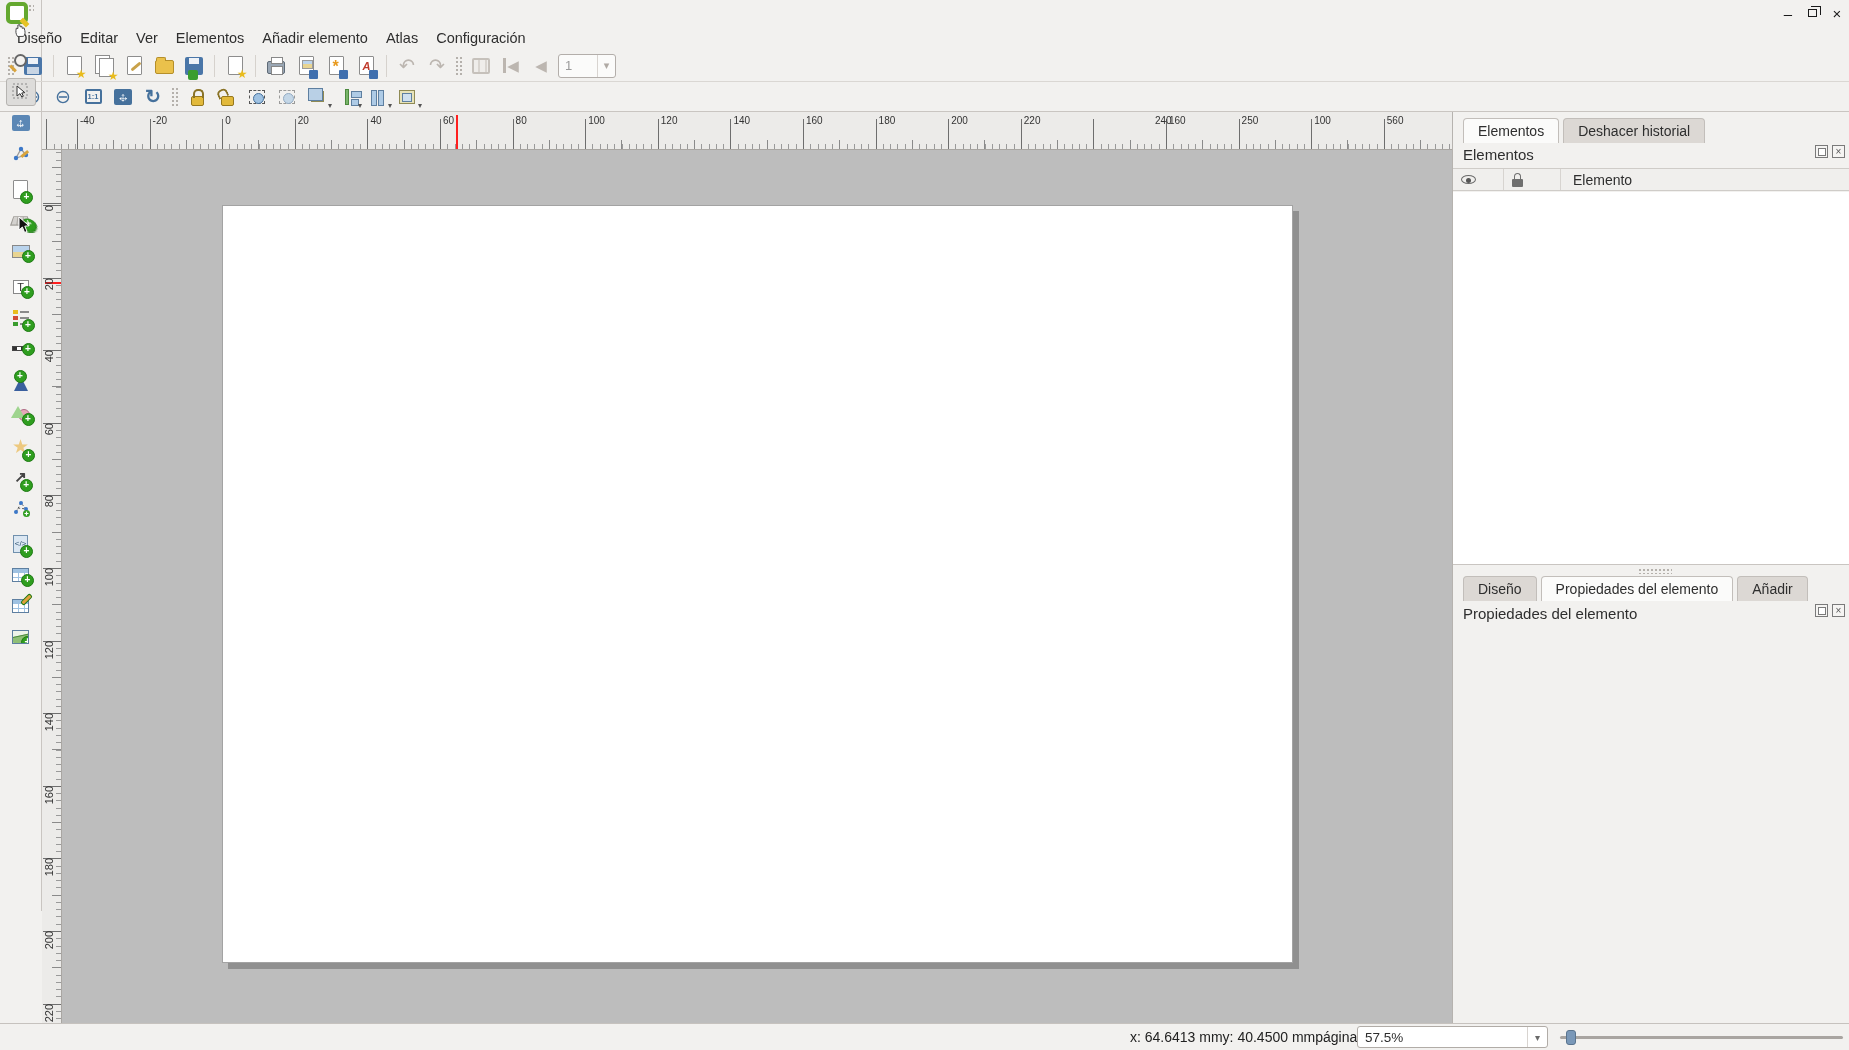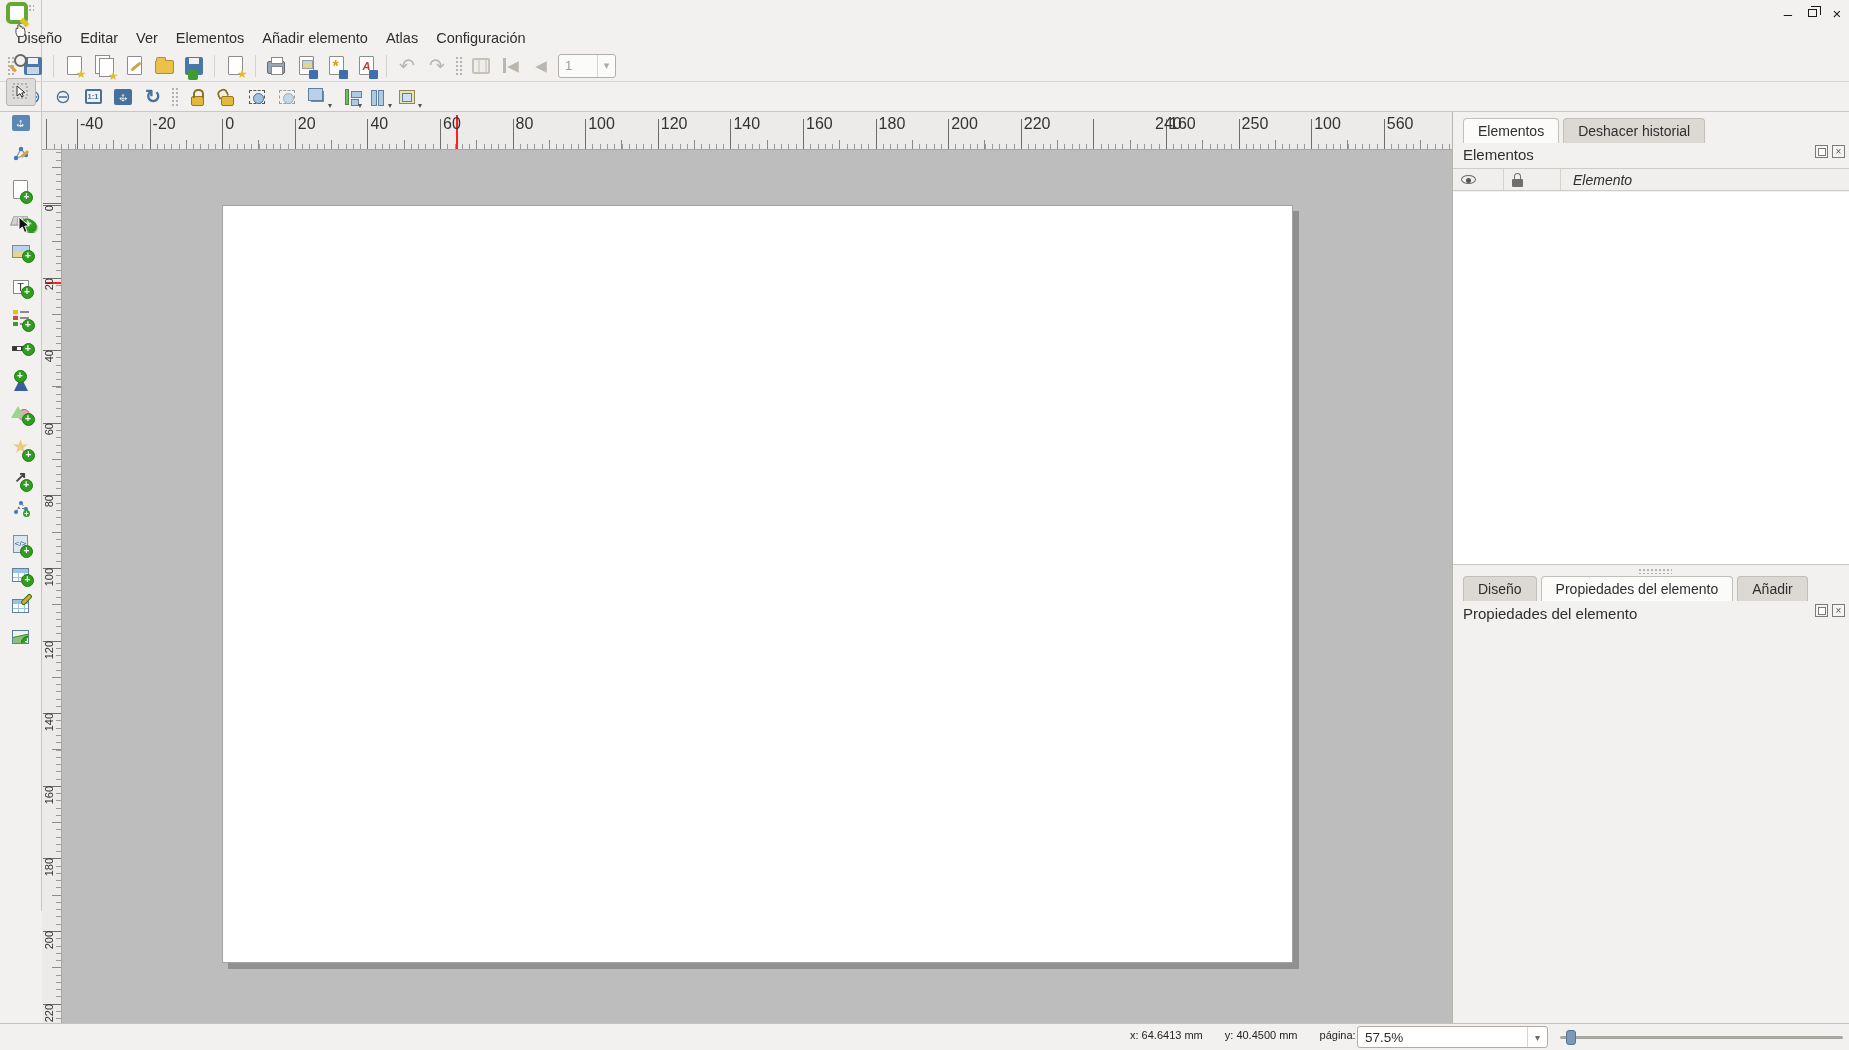--- a/index.html
+++ b/index.html
@@ -140,21 +140,21 @@
   .t-profile::before { content:""; position:absolute; left:0; bottom:-3px; width:20px; height:10px;
     background:#8fbf76; transform:rotate(-12deg); border-top:1px solid #4c8a3e; }
   .nodesvg { display:block; }
 
   
   #hruler { left:42px; top:112px; width:1410px; height:38px; background:#ecebe9; border-bottom:1px solid #a9a6a2; overflow:hidden; }
   .htick { position:absolute; left:0; right:0; bottom:0; background-repeat:repeat-x; }
   .htick.maj { height:30px; background-image:repeating-linear-gradient(90deg,#6e6e6e 0 1px,transparent 1px 72.6px); background-position-x:35px; }
   .htick.mid { height:9px;  background-image:repeating-linear-gradient(90deg,#8a8a8a 0 1px,transparent 1px 36.3px); background-position-x:35px; }
   .htick.min { height:5px;  background-image:repeating-linear-gradient(90deg,#9a9a9a 0 1px,transparent 1px 7.26px); background-position-x:35px; }
-  .hlab { position:absolute; top:3px; font-size:16px; color:#333; padding-left:3px; }
+  .hlab { position:absolute; top:3px; font-size:10px; color:#333; padding-left:3px; }
   #hcursor { position:absolute; bottom:0; width:2px; height:34px; }
   #vruler { left:42px; top:150px; width:20px; height:873px; background:#ecebe9; border-right:1px solid #a9a6a2; overflow:hidden; }
   .vtick { position:absolute; top:0; bottom:0; right:0; background-repeat:repeat-y; }
   .vtick.maj { width:18px; background-image:repeating-linear-gradient(180deg,#6e6e6e 0 1px,transparent 1px 72.6px); background-position-y:55px; }
   .vtick.mid { width:9px;  background-image:repeating-linear-gradient(180deg,#8a8a8a 0 1px,transparent 1px 36.3px); background-position-y:55px; }
   .vtick.min { width:5px;  background-image:repeating-linear-gradient(180deg,#9a9a9a 0 1px,transparent 1px 7.26px); background-position-y:55px; }
   .vlab { position:absolute; left:-6px; width:26px; font-size:11px; color:#333; transform:rotate(-90deg); text-align:right; }
   #vcursor { position:absolute; right:0; width:16px; height:2px; }
   #canvas { left:62px; top:150px; width:1390px; height:873px; background:#bdbdbd; overflow:hidden; }
   #page { position:absolute; left:160px; top:55px; width:1071px; height:758px; background:#fff;
@@ -168,33 +168,33 @@
   .tab.active { background:#fbfbfa; position:relative; top:0px; }
   .panel-head { position:absolute; left:10px; font-size:15px; color:#2e2e2e; }
   .panel-btns { position:absolute; right:4px; display:flex; gap:4px; }
   .pb { width:13px; height:13px; border:1px solid #7a7a7a; display:flex; align-items:center;
     justify-content:center; font-size:10px; color:#555; background:#f5f4f2; position:relative; }
   .pb-float::after { content:""; position:absolute; left:2px; top:2px; width:6px; height:6px; border:1px solid #7a7a7a; background:#fff; }
   #itemsheader { position:absolute; left:0; top:56px; width:397px; height:23px; background:#f0efed;
     border-top:1px solid #cfccc8; border-bottom:1px solid #cfccc8; display:flex; align-items:center; font-size:14px; }
   .col-eye { width:51px; height:100%; border-right:1px solid #d7d4d0; display:flex; align-items:center; padding-left:8px; }
   .col-lock { width:57px; height:100%; border-right:1px solid #d7d4d0; display:flex; align-items:center; padding-left:8px; }
-  .col-name { padding-left:12px;font-style:italic; }
+  .col-name { padding-left:12px; }
   .eye { width:15px; height:9px; border:1px solid #6a6a6a; border-radius:50%; position:relative; background:#efeeec; }
   .eye::after { content:""; position:absolute; left:4px; top:1.5px; width:5px; height:5px; background:#555; border-radius:50%; }
   .minilock { width:11px; height:8px; background:#6f6f6f; border-radius:1px; position:relative; margin-top:6px; }
   .minilock::before { content:""; position:absolute; left:1.5px; top:-6px; width:5px; height:6px;
     border:1.5px solid #6f6f6f; border-bottom:none; border-radius:4px 4px 0 0; }
   #itemslist { position:absolute; left:0; top:80px; width:397px; height:373px; background:#fff; border-bottom:1px solid #c9c5c1; }
   .splitgrip { position:absolute; left:185px; top:456px; width:34px; height:6px;
     background-image:radial-gradient(#b5b1ac 1px, transparent 1px); background-size:4px 4px; }
 
   
   #statusbar { left:0; top:1023px; width:1849px; height:27px; border-top:1px solid #c6c2be; background:#f2f1ef; }
-  #coords { position:absolute; left:1130px; top:5px; font-size:11px; color:#222; display:flex; gap:22px; }
+  #coords { position:absolute; left:1130px; top:5px; font-size:14px; color:#222; display:flex; gap:0; }
   #zoomcombo { position:absolute; left:1357px; top:2px; width:191px; height:22px; background:#fff;
     border:1px solid #b1aca7; border-radius:3px; display:flex; align-items:center; font-size:13.5px; }
   #zoomcombo .val { flex:1; padding-left:7px; }
   #zoomcombo .dd { width:20px; height:100%; border-left:1px solid #d8d4d0; display:flex;
     align-items:center; justify-content:center; color:#6a6a6a; font-size:10px; }
   #zoomslider { position:absolute; left:1560px; top:12px; width:283px; height:3px; background:#a9a5a1; border-radius:2px; }
   #zoomslider .handle { position:absolute; left:6px; top:-6px; width:10px; height:15px;
     background:#7a98b8; border:1px solid #5a748e; border-radius:3px; }
 
   

